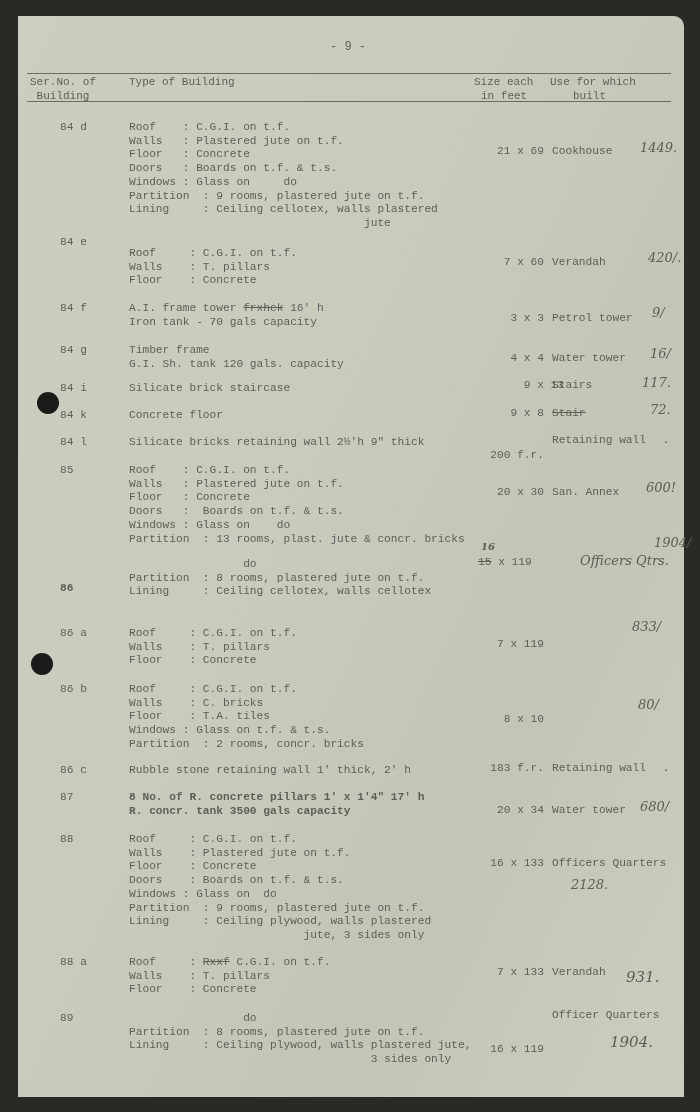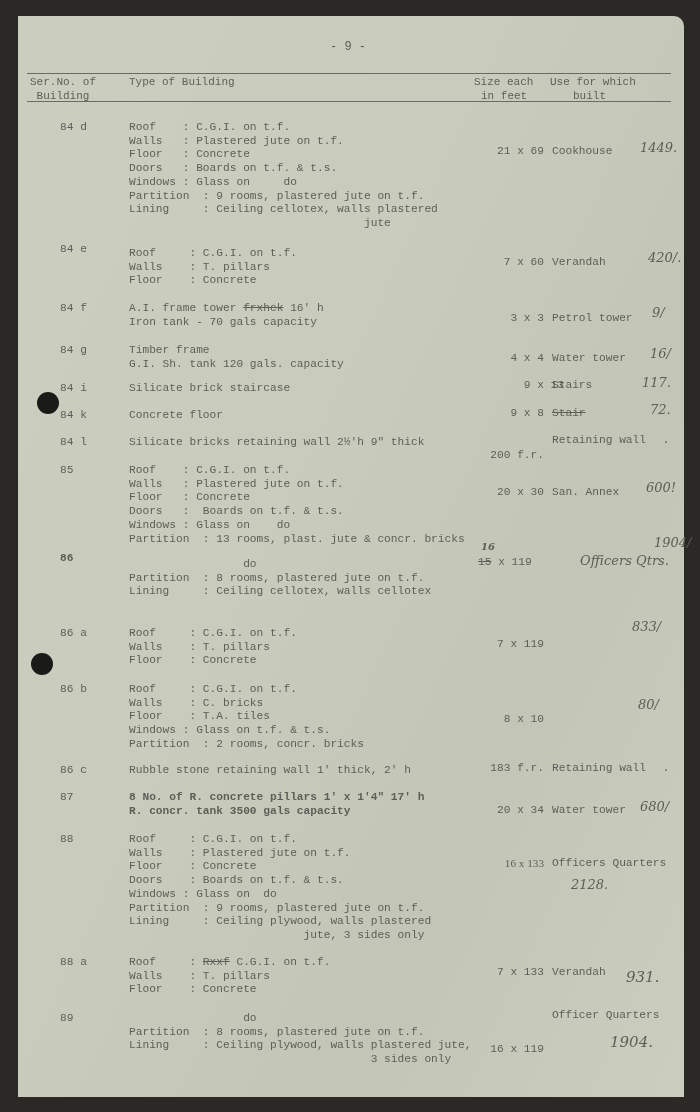--- a/index.html
+++ b/index.html
@@ -58,21 +58,21 @@
 
   <div>
     <div class="abs serial" style="top:105px;">84 d</div>
     <div class="abs desc" style="top:105px;"><div>Roof    : C.G.I. on t.f.</div><div>Walls   : Plastered jute on t.f.</div><div>Floor   : Concrete</div><div>Doors   : Boards on t.f. &amp; t.s.</div><div>Windows : Glass on     do</div><div>Partition  : 9 rooms, plastered jute on t.f.</div><div>Lining     : Ceiling cellotex, walls plastered</div><div>                                   jute</div></div>
     <div class="abs size" style="top:129px;">21 x 69</div>
     <div class="abs use" style="top:129px;">Cookhouse</div>
     <div class="abs hand" style="left:622px;top:125px;">1449.</div>
   </div>
 
   <div>
-    <div class="abs serial" style="top:227px;">84 e</div>
+    <div class="abs serial" style="top:220px;">84 e</div>
     <div class="abs desc" style="top:231px;"><div>Roof     : C.G.I. on t.f.</div><div>Walls    : T. pillars</div><div>Floor    : Concrete</div></div>
     <div class="abs size" style="top:240px;">7 x 60</div>
     <div class="abs use" style="top:240px;">Verandah</div>
     <div class="abs hand" style="left:630px;top:235px;">420/.</div>
   </div>
 
   <div>
     <div class="abs serial" style="top:286px;">84 f</div>
     <div class="abs desc" style="top:286px;">A.I. frame tower <span class="strike">frxhck</span> 16' h<br><span>Iron tank - 70 gals capacity</span></div>
     <div class="abs size" style="top:296px;">3 x 3</div>
@@ -114,21 +114,21 @@
 
   <div>
     <div class="abs serial" style="top:448px;">85</div>
     <div class="abs desc" style="top:448px;"><div>Roof    : C.G.I. on t.f.</div><div>Walls   : Plastered jute on t.f.</div><div>Floor   : Concrete</div><div>Doors   :  Boards on t.f. &amp; t.s.</div><div>Windows : Glass on    do</div><div>Partition  : 13 rooms, plast. jute &amp; concr. bricks</div></div>
     <div class="abs size" style="top:470px;">20 x 30</div>
     <div class="abs use" style="top:470px;">San. Annex</div>
     <div class="abs hand" style="left:628px;top:465px;">600!</div>
   </div>
 
   <div>
-    <div class="abs serial" style="top:536px;font-weight:bold;">86</div>
+    <div class="abs serial" style="top:566px;font-weight:bold;">86</div>
     <div class="abs desc" style="top:542px;"><div>                 do</div><div>Partition  : 8 rooms, plastered jute on t.f.</div><div>Lining     : Ceiling cellotex, walls cellotex</div></div>
     <div class="abs hand" style="left:463px;top:524px;font-size:10px;font-weight:bold;">16</div>
     <div class="abs" style="left:460px;top:540px;"><span class="strike">15</span> <span>x 119</span></div>
     <div class="abs hand" style="left:562px;top:538px;">Officers Qtrs.</div>
     <div class="abs hand" style="left:636px;top:520px;">1904/</div>
   </div>
 
   <div>
     <div class="abs serial" style="top:611px;">86 a</div>
     <div class="abs desc" style="top:611px;"><div>Roof     : C.G.I. on t.f.</div><div>Walls    : T. pillars</div><div>Floor    : Concrete</div></div>
@@ -155,21 +155,21 @@
     <div class="abs serial" style="top:775px;">87</div>
     <div class="abs desc" style="top:775px;font-weight:bold;"><div>8 No. of R. concrete pillars 1' x 1'4" 17' h</div><div>R. concr. tank 3500 gals capacity</div></div>
     <div class="abs size" style="top:788px;">20 x 34</div>
     <div class="abs use" style="top:788px;">Water tower</div>
     <div class="abs hand" style="left:622px;top:784px;">680/</div>
   </div>
 
   <div>
     <div class="abs serial" style="top:817px;">88</div>
     <div class="abs desc" style="top:817px;"><div>Roof     : C.G.I. on t.f.</div><div>Walls    : Plastered jute on t.f.</div><div>Floor    : Concrete</div><div>Doors    : Boards on t.f. &amp; t.s.</div><div>Windows : Glass on  do</div><div>Partition  : 9 rooms, plastered jute on t.f.</div><div>Lining     : Ceiling plywood, walls plastered</div><div>                          jute, 3 sides only</div></div>
-    <div class="abs size" style="top:841px;font-family:Liberation Serif, serif;">16 x 133</div>
+    <div class="abs size" style="top:841px;">16 x 133</div>
     <div class="abs use" style="top:841px;">Officers Quarters</div>
     <div class="abs hand" style="left:553px;top:862px;">2128.</div>
   </div>
 
   <div>
     <div class="abs serial" style="top:940px;">88 a</div>
     <div class="abs desc" style="top:940px;"><div>Roof     : <span class="strike">Rxxf</span> C.G.I. on t.f.</div><div>Walls    : T. pillars</div><div>Floor    : Concrete</div></div>
     <div class="abs size" style="top:950px;">7 x 133</div>
     <div class="abs use" style="top:950px;">Verandah</div>
     <div class="abs hand" style="left:608px;top:955px;font-size:15px;">931.</div>

